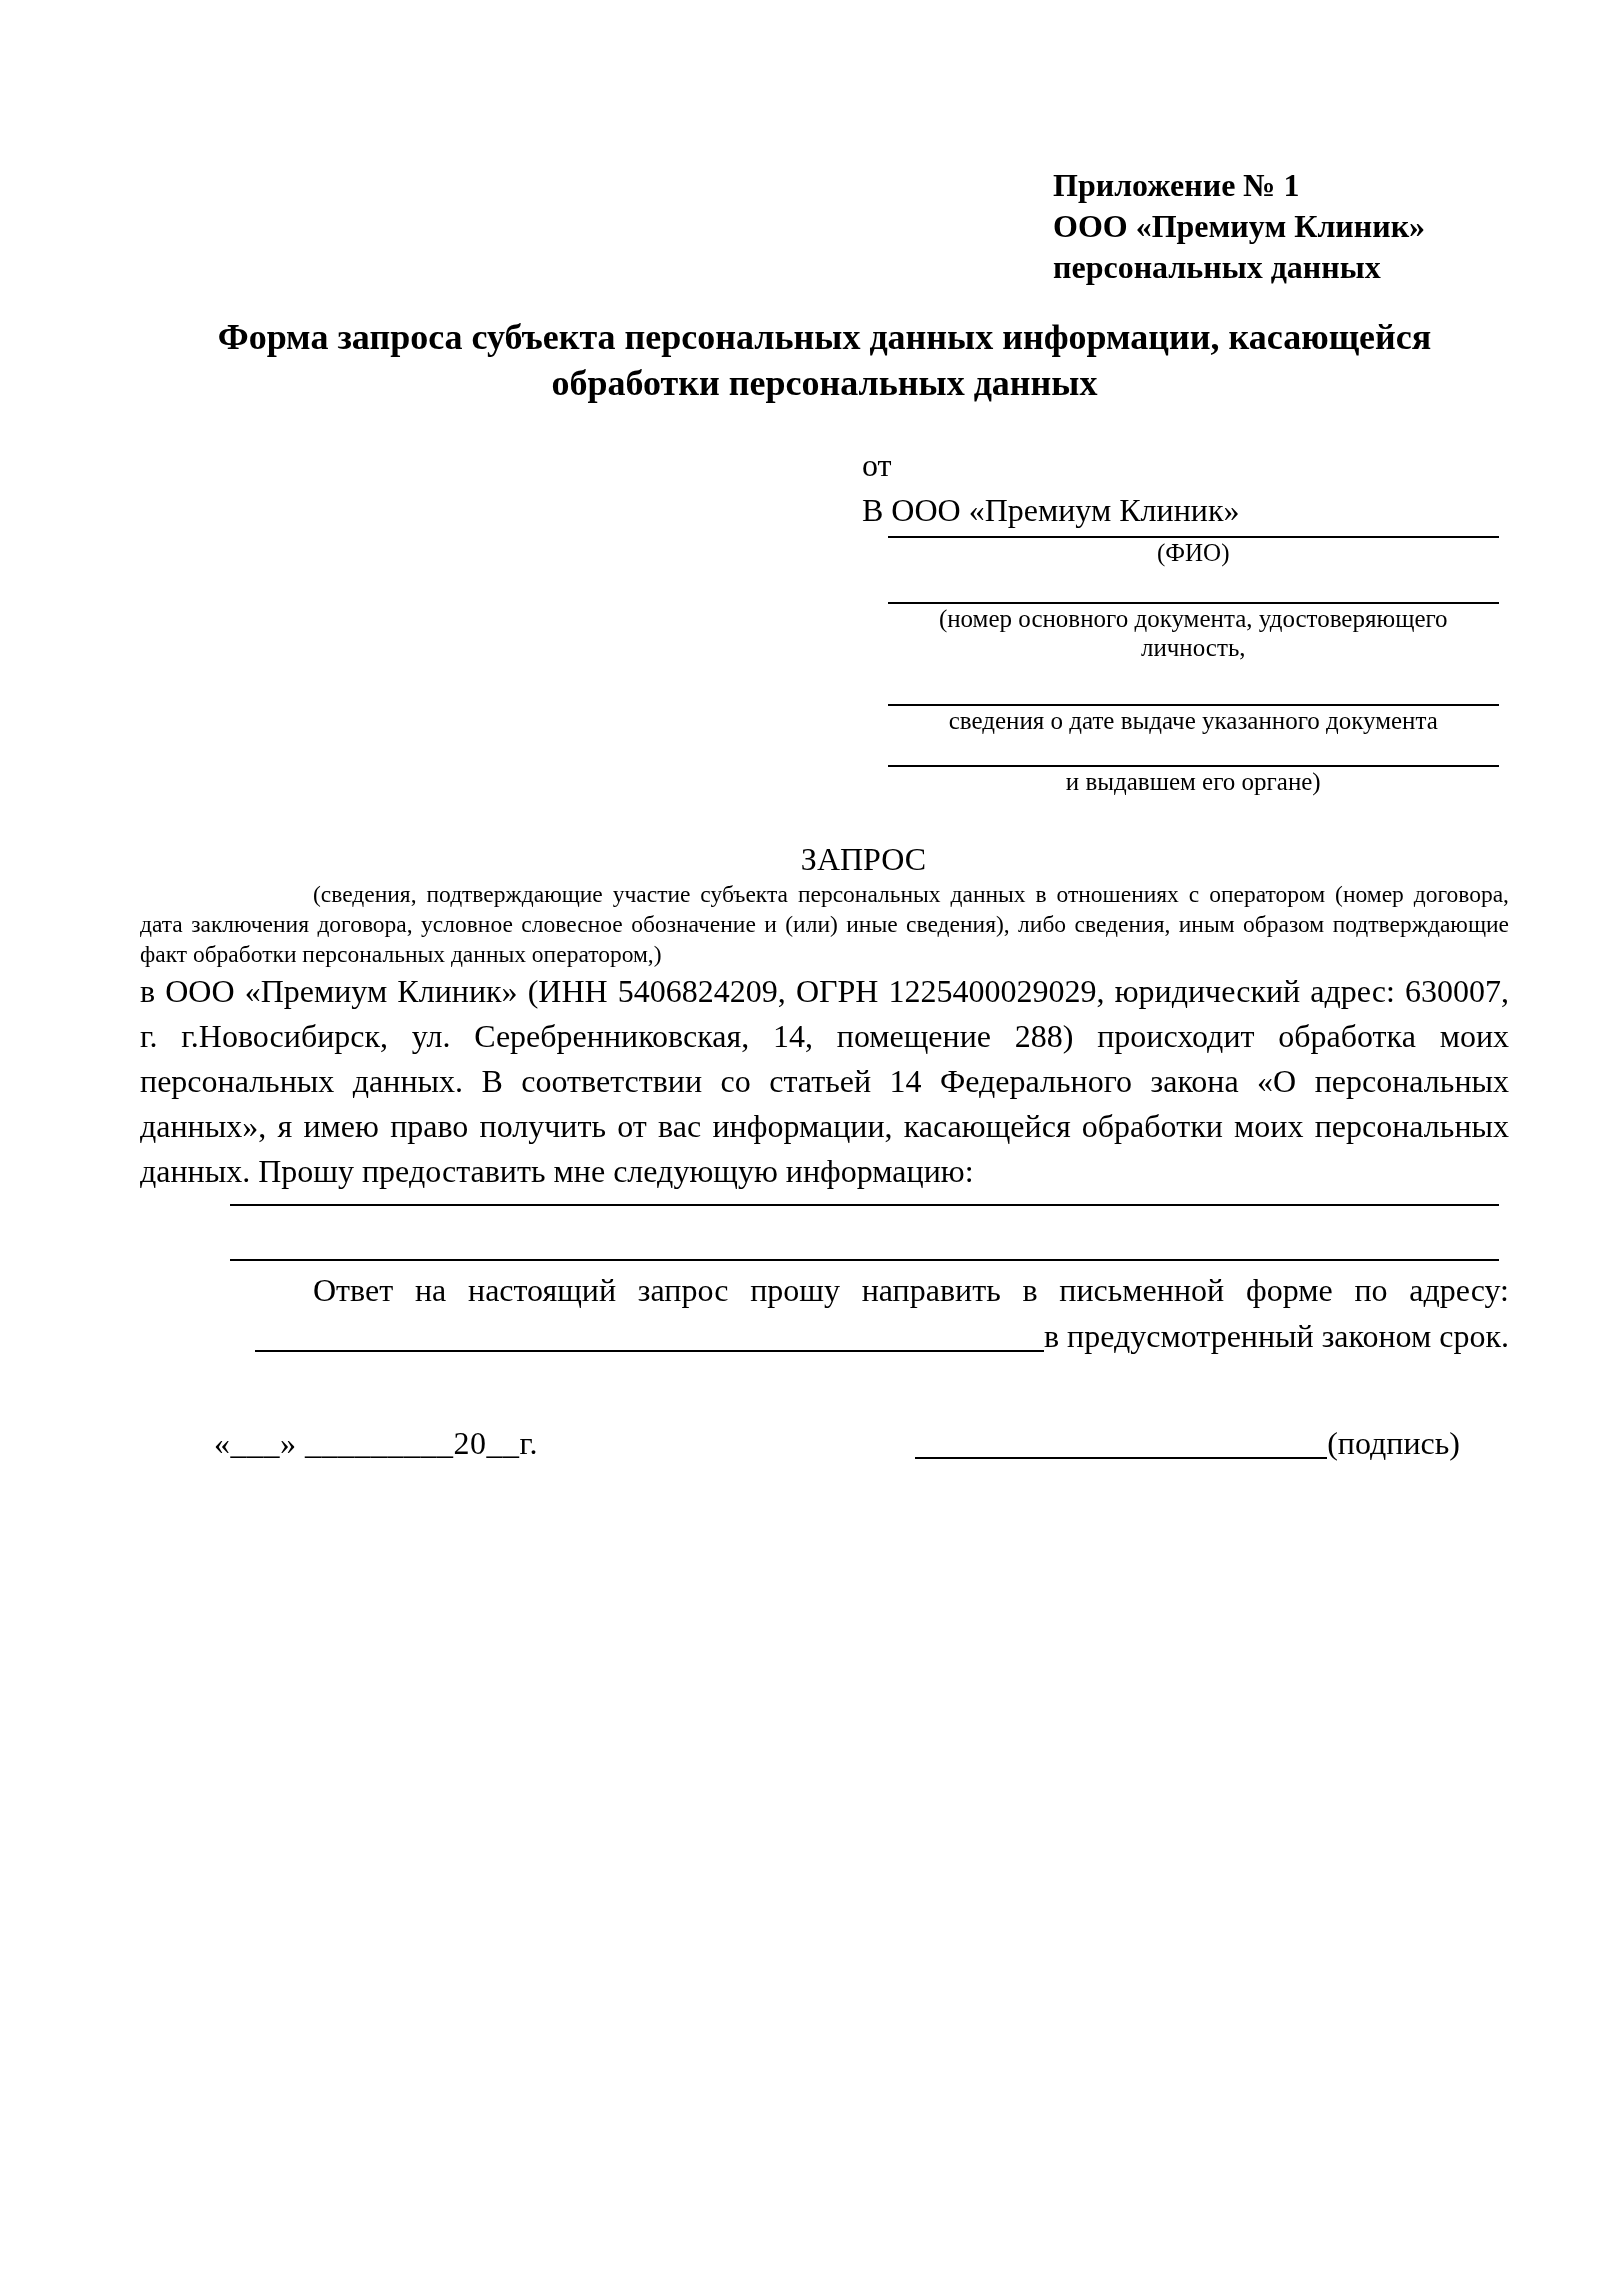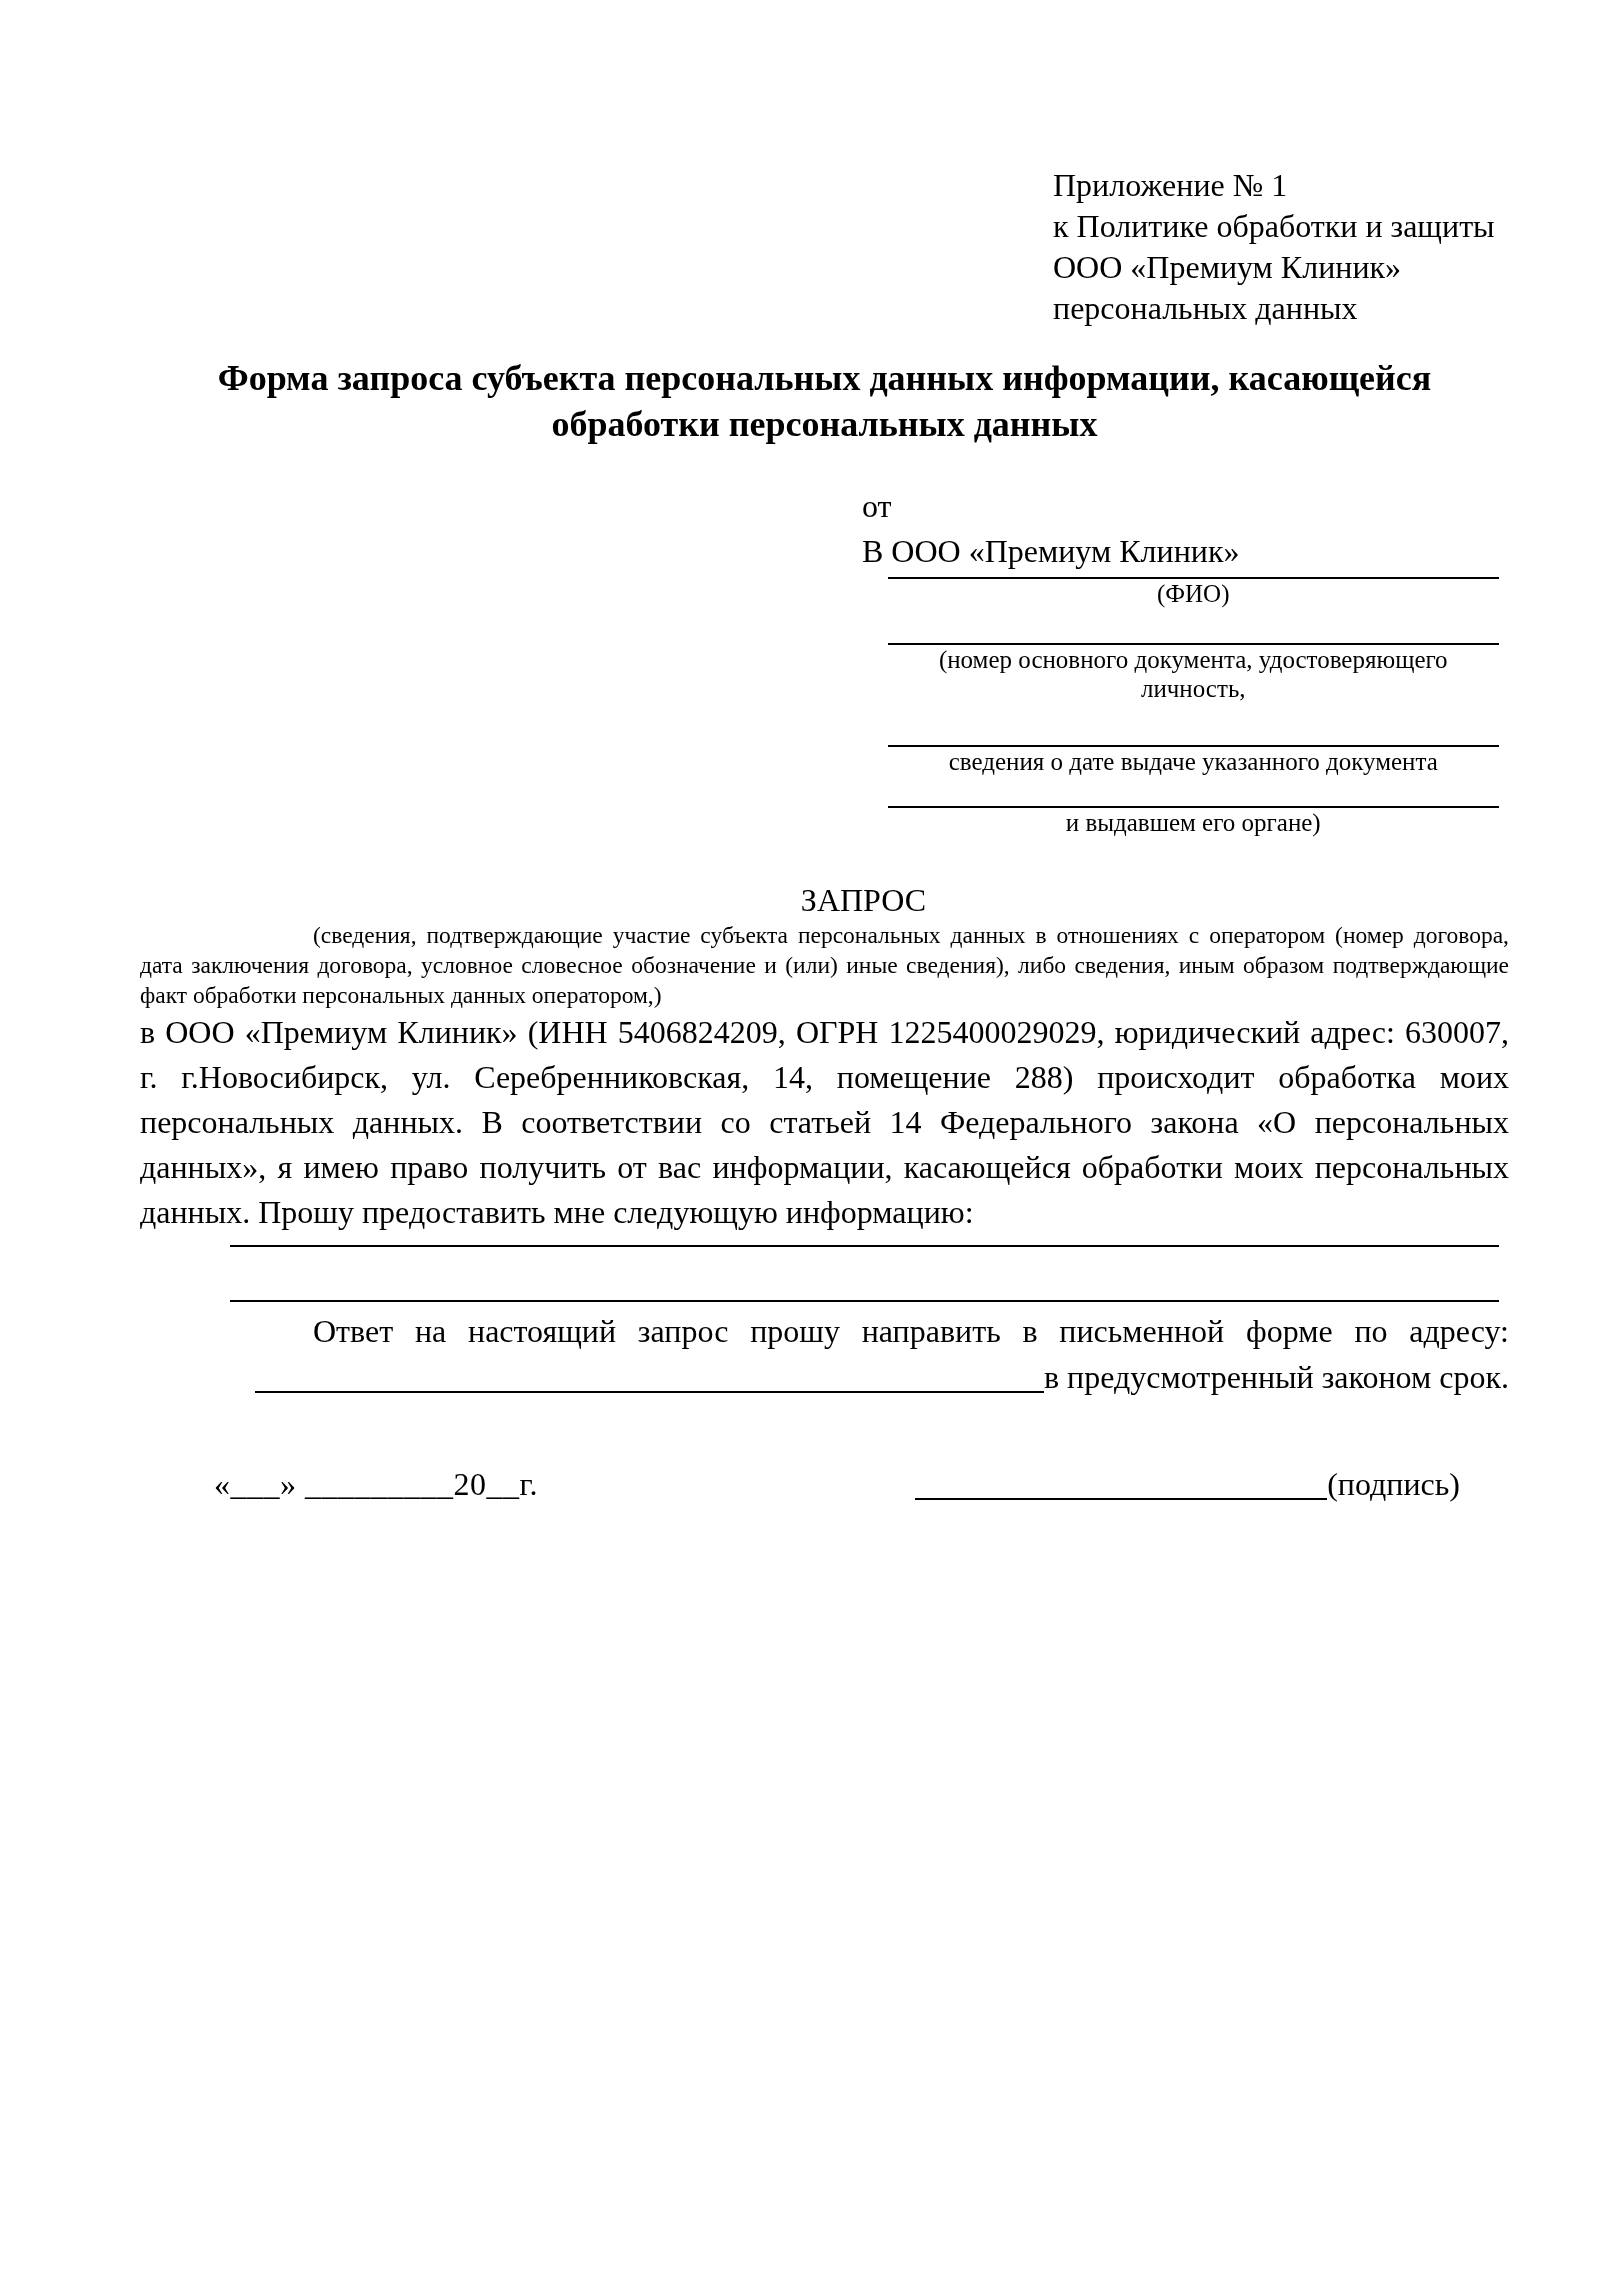--- a/index.html
+++ b/index.html
@@ -14,20 +14,21 @@
     padding: 0 112px 0 140px;
     overflow: hidden;
   }
 
   
   .appendix {
     margin-top: 165px;
     margin-left: 913px;
     font-size: 32px;
     line-height: 41px;
+    font-weight: bold;
   }
 
   
   .doc-title {
     margin-top: 25.5px;
     font-size: 36px;
     line-height: 46px;
     font-weight: bold;
     text-align: center;
   }
@@ -139,21 +140,20 @@
   }
   .signature-caption { white-space: nowrap; }
 </style>
 </head>
 <body>
 
 <div class="page">
 
   <div class="appendix">
     <div>Приложение № 1</div>
-    <div>к Политике обработки и защиты</div>
     <div>ООО «Премиум Клиник»</div>
     <div>персональных данных</div>
   </div>
 
   <div class="doc-title">Форма запроса субъекта персональных данных информации, касающейся обработки персональных данных</div>
 
   <div class="recipient">
     <div>от</div>
     <div>В ООО «Премиум Клиник»</div>
     <div class="fields">

